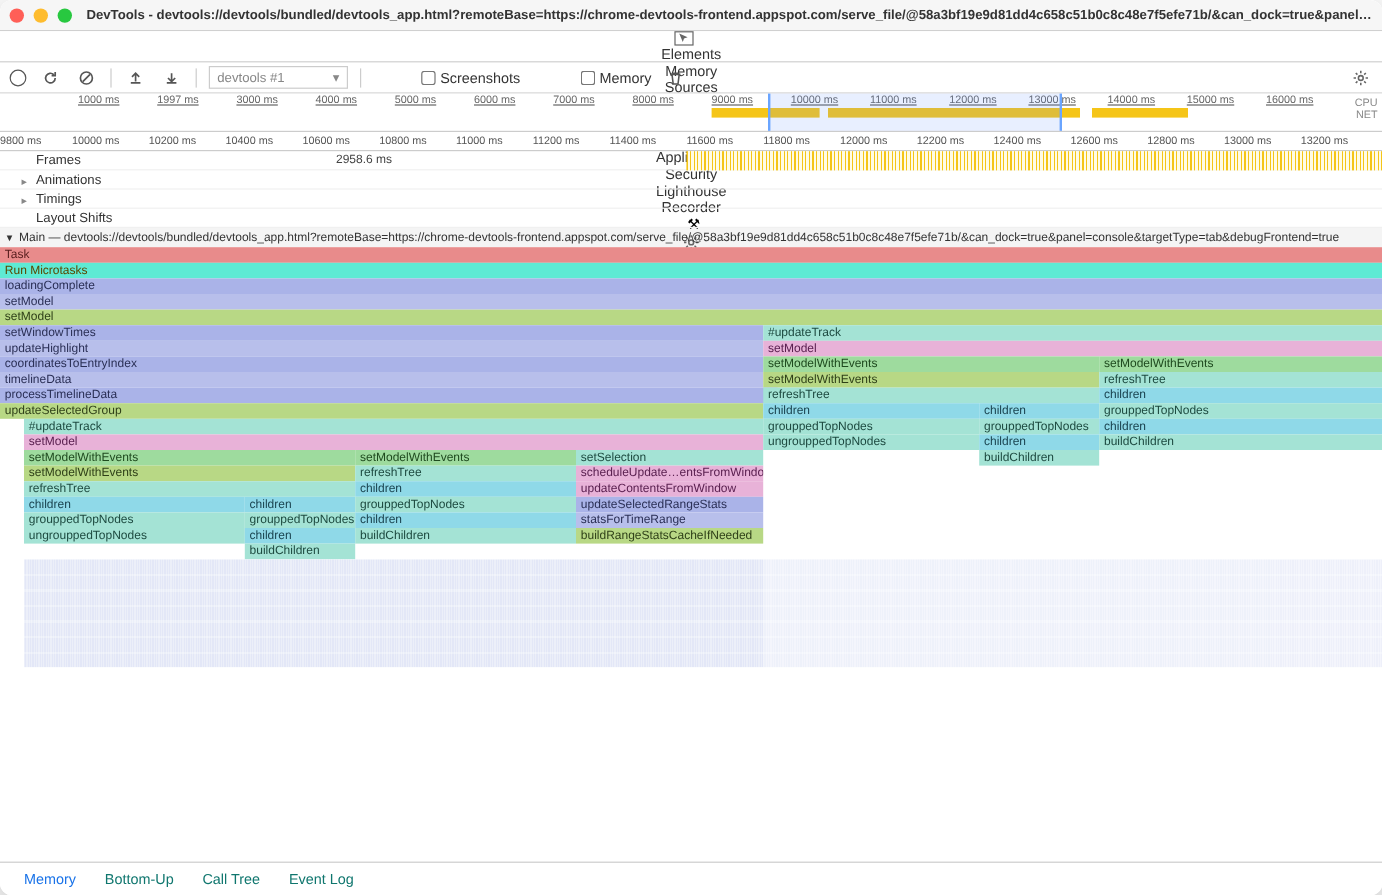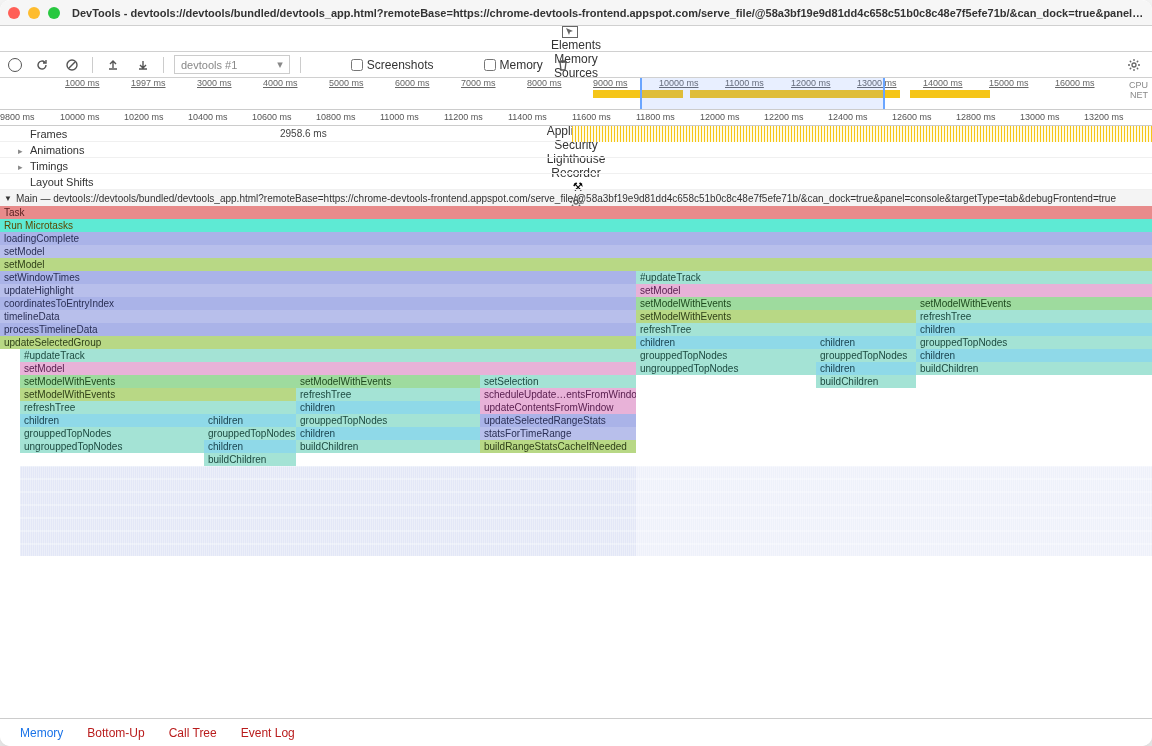--- a/index.html
+++ b/index.html
@@ -63,21 +63,21 @@
 .c-oliv { background: #b8d885; color: #2f4018; }
 .c-mint { background: #a4e3d5; color: #1d4a40; }
 .c-cyan { background: #8fd9e8; color: #1a4450; }
 .c-pink { background: #e8b2d8; color: #5a2050; }
 .c-grn  { background: #9edb9e; color: #1f4a1f; }
 
 .hatch { background: repeating-linear-gradient(90deg, rgba(255,255,255,0.35) 0, rgba(255,255,255,0.35) 1px, transparent 1px, transparent 2px); position: absolute; top: 0; height: 100%; }
 
 
 .btmtabs { height: 28px; border-top: 1px solid #ccc; display: flex; align-items: center; padding-left: 8px; gap: 0; background: #fff; position: absolute; bottom: 0; left: 0; right: 0; }
-.btab { padding: 0 12px; height: 28px; display: flex; align-items: center; font-size: 12px; color: #b91c1c; cursor: pointer; }
+.btab { padding: 0 12px; height: 28px; display: flex; align-items: center; font-size: 12px; color: #0f766e; cursor: pointer; }
 .btab.active { color: #1a73e8; }
 
 svg { display: block; }
 </style>
 </head>
 <body>
 
 <div class="titlebar">
   <div class="traffic">
     <div class="dot red"></div>

